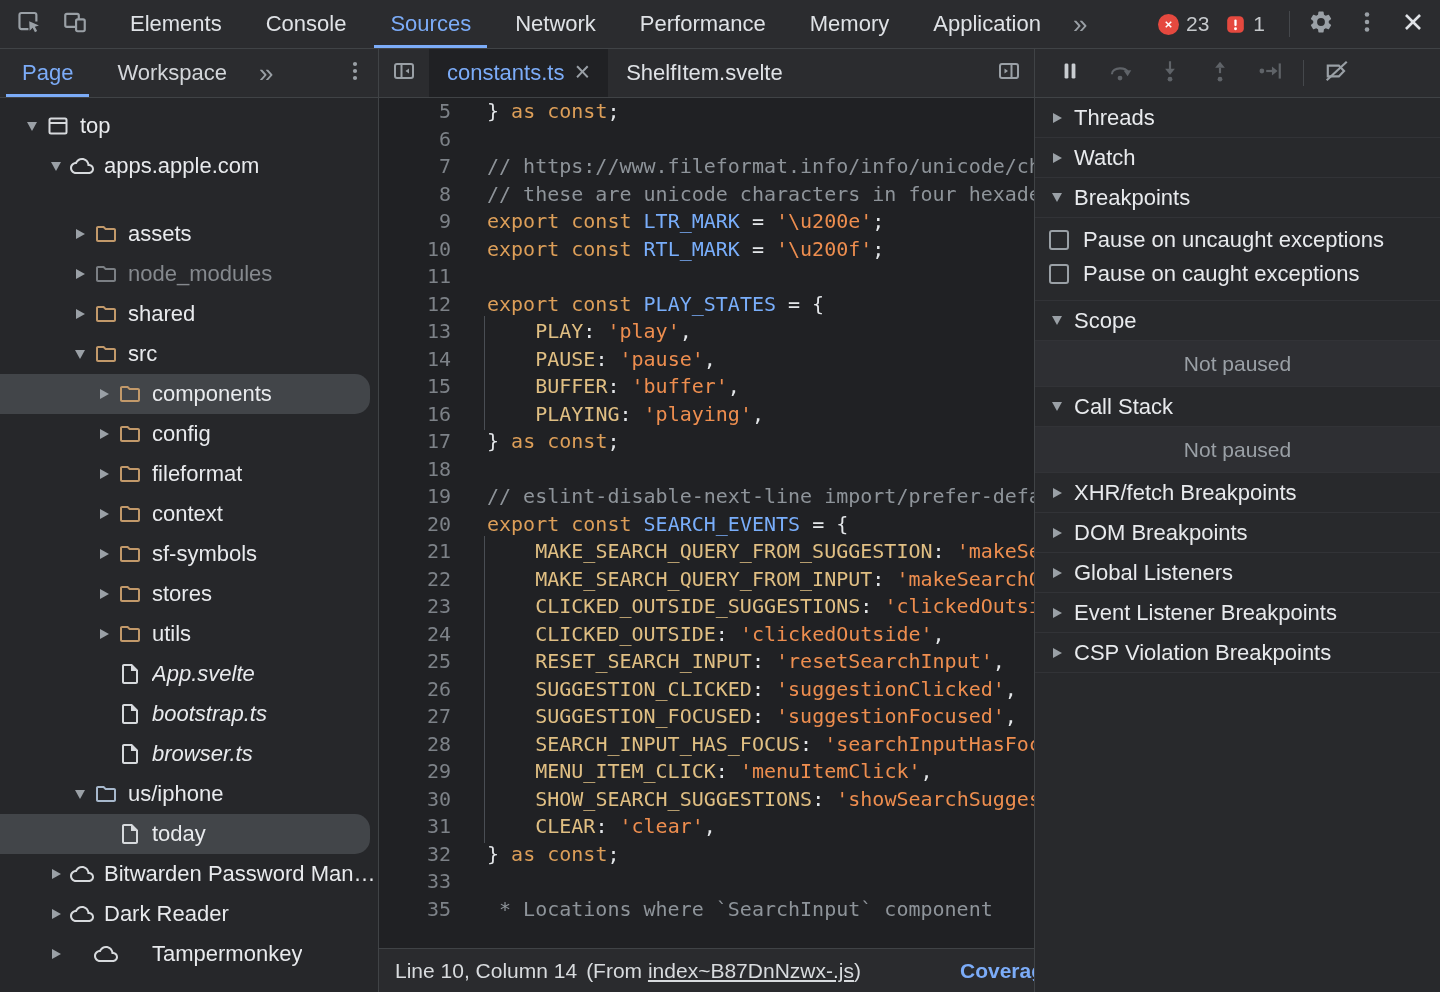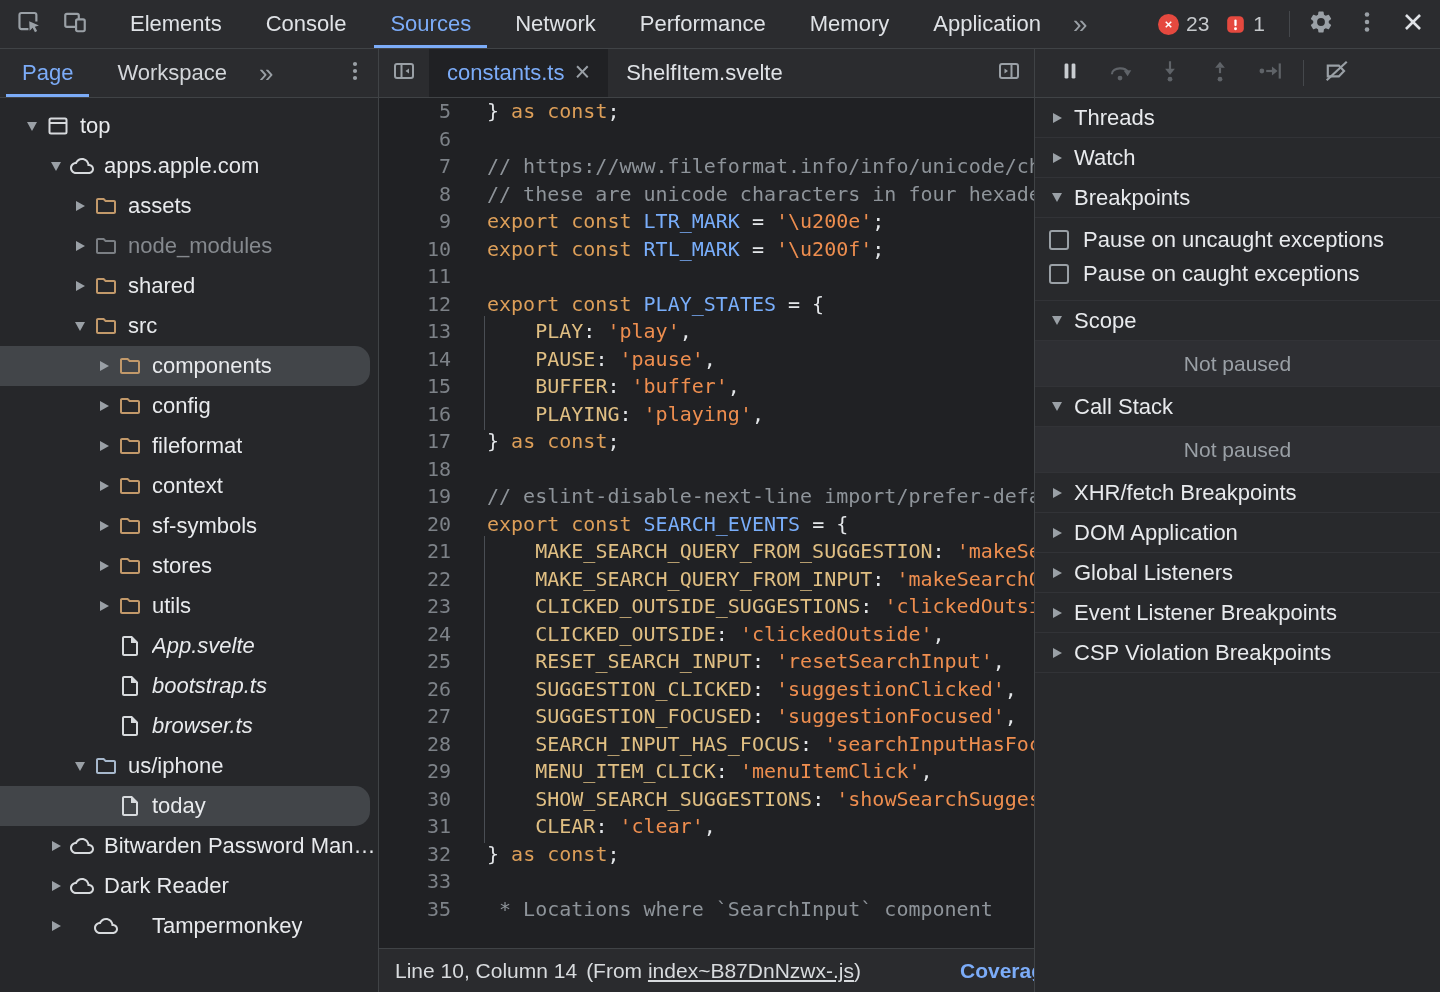--- a/index.html
+++ b/index.html
@@ -203,21 +203,21 @@
           </div>
           <div class="tree-row" style="padding-left: 48px;">
             <span class="chev open"></span>
             <span class="tree-icon tint-plain">
               <svg viewBox="0 0 24 24" fill="currentColor">
                 <path d="M19.35 10.04C18.67 6.59 15.64 4 12 4 9.11 4 6.6 5.64 5.35 8.04 2.34 8.36 0 10.91 0 14c0 3.31 2.69 6 6 6h13c2.76 0 5-2.24 5-5 0-2.64-2.05-4.78-4.65-4.96zM19 18H6c-2.21 0-4-1.79-4-4s1.79-4 4-4h.71C7.37 7.69 9.48 6 12 6c3.04 0 5.5 2.46 5.5 5.5v.5H19c1.66 0 3 1.34 3 3s-1.34 3-3 3z"></path>
               </svg>
             </span>
             <span class="tree-label">apps.apple.com</span>
           </div>
-          <div class="tree-row" style="padding-left: 72px;">
+          <div class="tree-row" style="padding-left: 72px; margin-top: 28px;">
             <span class="chev closed"></span>
             <span class="tree-icon tint-folder">
               <svg viewBox="0 0 24 24" fill="currentColor">
                 <path d="M9.17 6l2 2H20v10H4V6h5.17M10 4H4c-1.1 0-1.99.9-1.99 2L2 18c0 1.1.9 2 2 2h16c1.1 0 2-.9 2-2V8c0-1.1-.9-2-2-2h-8l-2-2z"></path>
               </svg>
             </span>
             <span class="tree-label">assets</span>
           </div>
           <div class="tree-row" style="padding-left: 72px;">
             <span class="chev closed"></span>
@@ -548,21 +548,21 @@
             <span class="tri open"></span>
             <span class="dbg-label">Call Stack</span>
           </div>
           <div class="not-paused">Not paused</div>
           <div class="dbg-header">
             <span class="tri closed"></span>
             <span class="dbg-label">XHR/fetch Breakpoints</span>
           </div>
           <div class="dbg-header">
             <span class="tri closed"></span>
-            <span class="dbg-label">DOM Application</span>
+            <span class="dbg-label">DOM Breakpoints</span>
           </div>
           <div class="dbg-header">
             <span class="tri closed"></span>
             <span class="dbg-label">Global Listeners</span>
           </div>
           <div class="dbg-header">
             <span class="tri closed"></span>
             <span class="dbg-label">Event Listener Breakpoints</span>
           </div>
           <div class="dbg-header">

